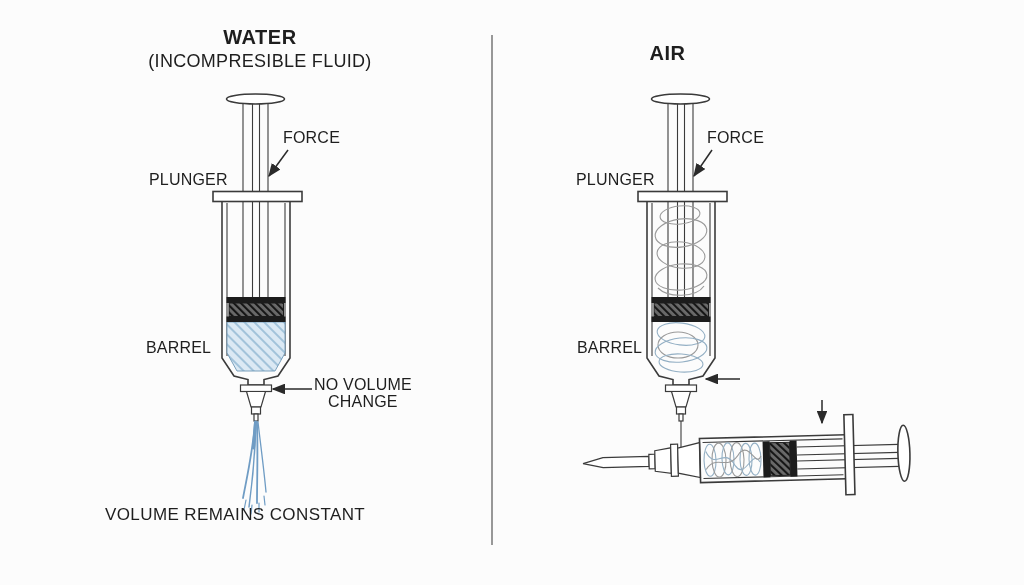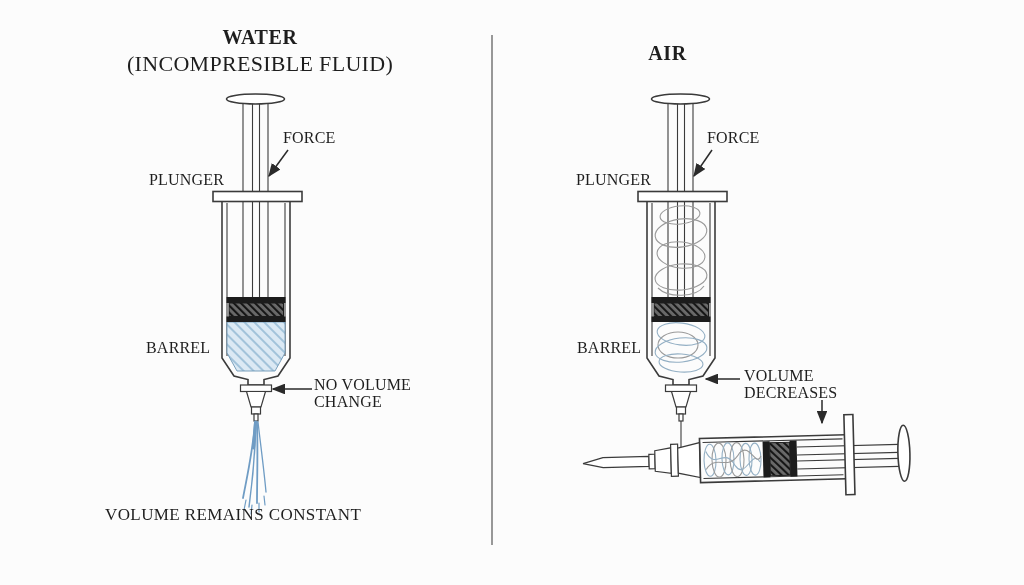--- a/index.html
+++ b/index.html
@@ -1,22 +1,22 @@
 <!DOCTYPE html>
 <html style="--background: #fcfcfc; --text: #1e1e1e; --line: #3b3b3b; --divider: #6e6e6e; --water-fill: #dbe9f4; --water-hatch: #8fb6d2; --spray: #6f9cc4; --air-swirl-gray: #9a9a9a; --air-swirl-blue: #93afc4; --stopper-dark: #1c1c1c;"><head>
 <meta charset="utf-8">
 <style>
   html,body{margin:0;padding:0;}
   body{width:1024px;height:585px;overflow:hidden;background:var(--background,#fcfcfc);}
-  .stage{position:relative;width:828px;height:585px;font-family:Liberation Serif, serif;color:var(--text,#1e1e1e);}
+  .stage{position:relative;width:828px;height:585px;font-family:Liberation Sans, sans-serif;color:var(--text,#1e1e1e);}
   svg.art{position:absolute;left:0;top:0;}
-  .lbl{position:absolute;font-size:16px;line-height:17px;letter-spacing:.2px;white-space:nowrap;}
+  .lbl{position:absolute;font-size:16px;line-height:17px;letter-spacing:.2px;white-space:nowrap;text-align:center;}
   .hdr{position:absolute;text-align:center;}
   .hdr .t{font-size:20px;font-weight:bold;letter-spacing:.6px;}
-  .hdr .s{font-size:22px;letter-spacing:.3px;margin-top:2px;}
+  .hdr .s{font-size:18px;letter-spacing:.3px;margin-top:2px;}
   .cap{position:absolute;font-size:17px;letter-spacing:.4px;text-align:left;}
   
   .ln{stroke:var(--line,#3b3b3b);fill:none;stroke-width:1.6;}
   .lnt{stroke:var(--line,#3b3b3b);fill:none;stroke-width:1.1;}
   .wh{fill:#ffffff;stroke:var(--line,#3b3b3b);stroke-width:1.6;}
   .wht{fill:#ffffff;stroke:var(--line,#3b3b3b);stroke-width:1.2;}
   .dark{fill:var(--stopper-dark,#1c1c1c);stroke:none;}
   .swg{stroke:var(--air-swirl-gray,#9a9a9a);fill:none;stroke-width:1.1;}
   .swb{stroke:var(--air-swirl-blue,#93afc4);fill:none;stroke-width:1.1;}
   .spray{stroke:var(--spray,#6f9cc4);fill:none;stroke-linecap:round;}
@@ -191,18 +191,14 @@
   <div class="lbl" style="left:146px;top:339px;">BARREL</div>
   <div class="lbl" style="left:314px;top:376px;">
     <div>NO VOLUME</div>
     <div>CHANGE</div>
   </div>
   <div class="cap" style="left:105px;top:505px;width:310px;">VOLUME REMAINS CONSTANT</div>
 
   <div class="lbl" style="left:707px;top:129px;">FORCE</div>
   <div class="lbl" style="left:576px;top:171px;">PLUNGER</div>
   <div class="lbl" style="left:577px;top:339px;">BARREL</div>
-  <div class="lbl" style="left:744px;top:367px;">
-    <div>VOLUME</div>
-    <div>DECREASES</div>
-  </div>
 
 </div>
 
 </body></html>

